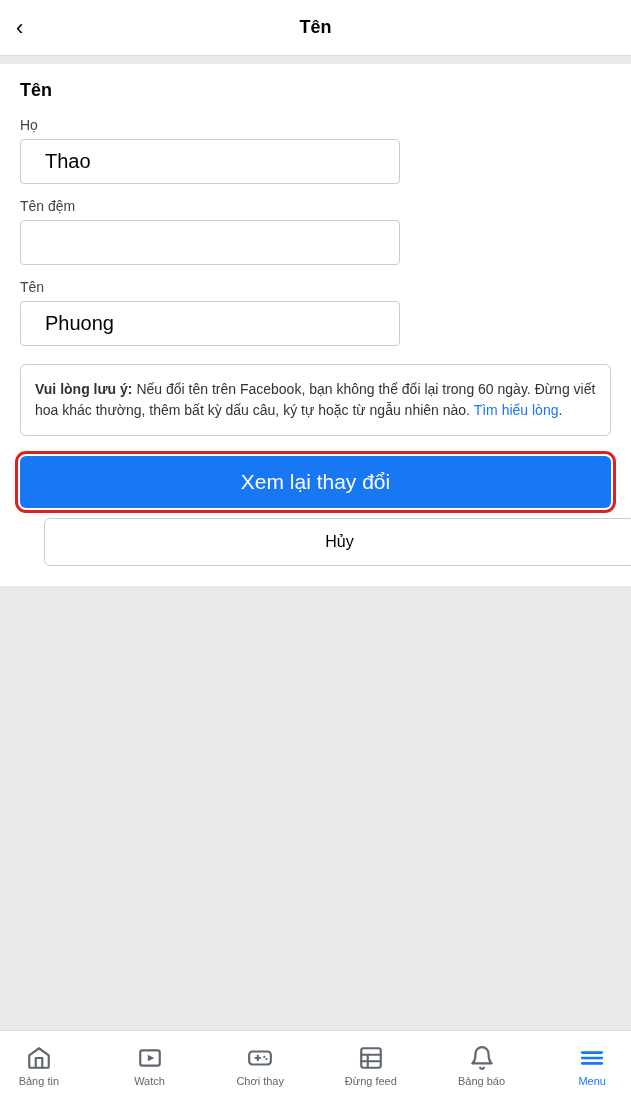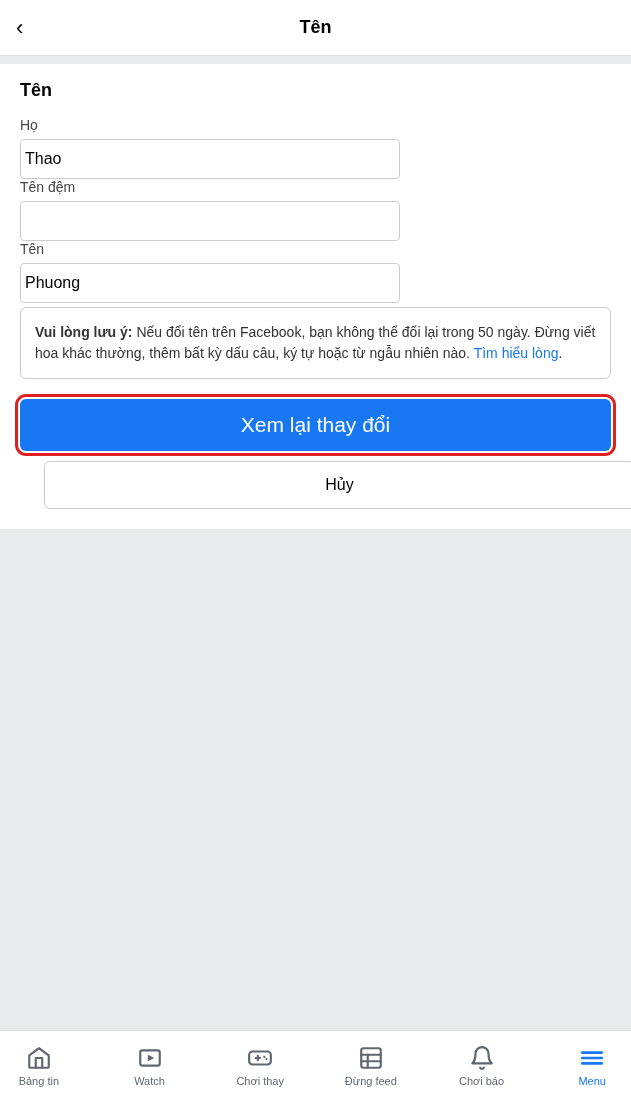--- a/index.html
+++ b/index.html
@@ -62,24 +62,25 @@
       font-size: 14px;
       color: #444;
       margin-bottom: 6px;
     }
 
     .field-input {
       width: 100%;
       max-width: 380px;
       border: 1px solid #ccc;
       border-radius: 4px;
-      padding: 10px 4px;
-      font-size: 16px;
+      padding: 10px 24px;
+      font-size: 20px;
       color: #000;
       outline: none;
+      margin-bottom: 14px;
     }
 
     .notice-box {
       border: 1px solid #ccc;
       border-radius: 6px;
       padding: 14px 14px;
       margin-top: 4px;
       margin-bottom: 20px;
       font-size: 14px;
       color: #333;
@@ -185,21 +186,21 @@
     
     <div class="field-label">Tên đệm</div>
     <input class="field-input" type="text" value="" style="">
 
     
     <div class="field-label">Tên</div>
     <input class="field-input" type="text" value="Phuong" style="">
 
     
     <div class="notice-box">
-      <span class="notice-bold">Vui lòng lưu ý:</span><span> Nếu đổi tên trên Facebook, bạn không thể đổi lại trong 50 ngày. Đừng viết hoa khác thường, thêm bất kỳ dấu câu, ký tự hoặc từ ngẫu nhiên nào. </span><a href="#" class="notice-link">Tìm hiểu lòng</a><span>.</span>
+      <span class="notice-bold">Vui lòng lưu ý:</span><span> Nếu đổi tên trên Facebook, bạn không thể đổi lại trong 60 ngày. Đừng viết hoa khác thường, thêm bất kỳ dấu câu, ký tự hoặc từ ngẫu nhiên nào. </span><a href="#" class="notice-link">Tìm hiểu lòng</a><span>.</span>
     </div>
 
     
     <button class="btn-review">Xem lại thay đổi</button>
 
     
     <button class="btn-cancel">Hủy</button>
 
   </div>
 </div>
@@ -251,21 +252,21 @@
     <span class="nav-label">Đừng feed</span>
   </div>
 
   <div class="nav-item">
     <span class="nav-icon">
       <svg class="icon-svg" viewBox="0 0 24 24" fill="none" stroke="#606770" stroke-width="2" stroke-linecap="round" stroke-linejoin="round">
         <path d="M18 8A6 6 0 006 8c0 7-3 9-3 9h18s-3-2-3-9"></path>
         <path d="M13.73 21a2 2 0 01-3.46 0"></path>
       </svg>
     </span>
-    <span class="nav-label">Chơi báo</span>
+    <span class="nav-label">Bảng báo</span>
   </div>
 
   <div class="nav-item active">
     <span class="nav-icon">
       <svg class="icon-svg" viewBox="0 0 24 24" fill="none" stroke="#1877f2" stroke-width="2.5" stroke-linecap="round">
         <line x1="3" y1="7" x2="21" y2="7"></line>
         <line x1="3" y1="12" x2="21" y2="12"></line>
         <line x1="3" y1="17" x2="21" y2="17"></line>
       </svg>
     </span>

